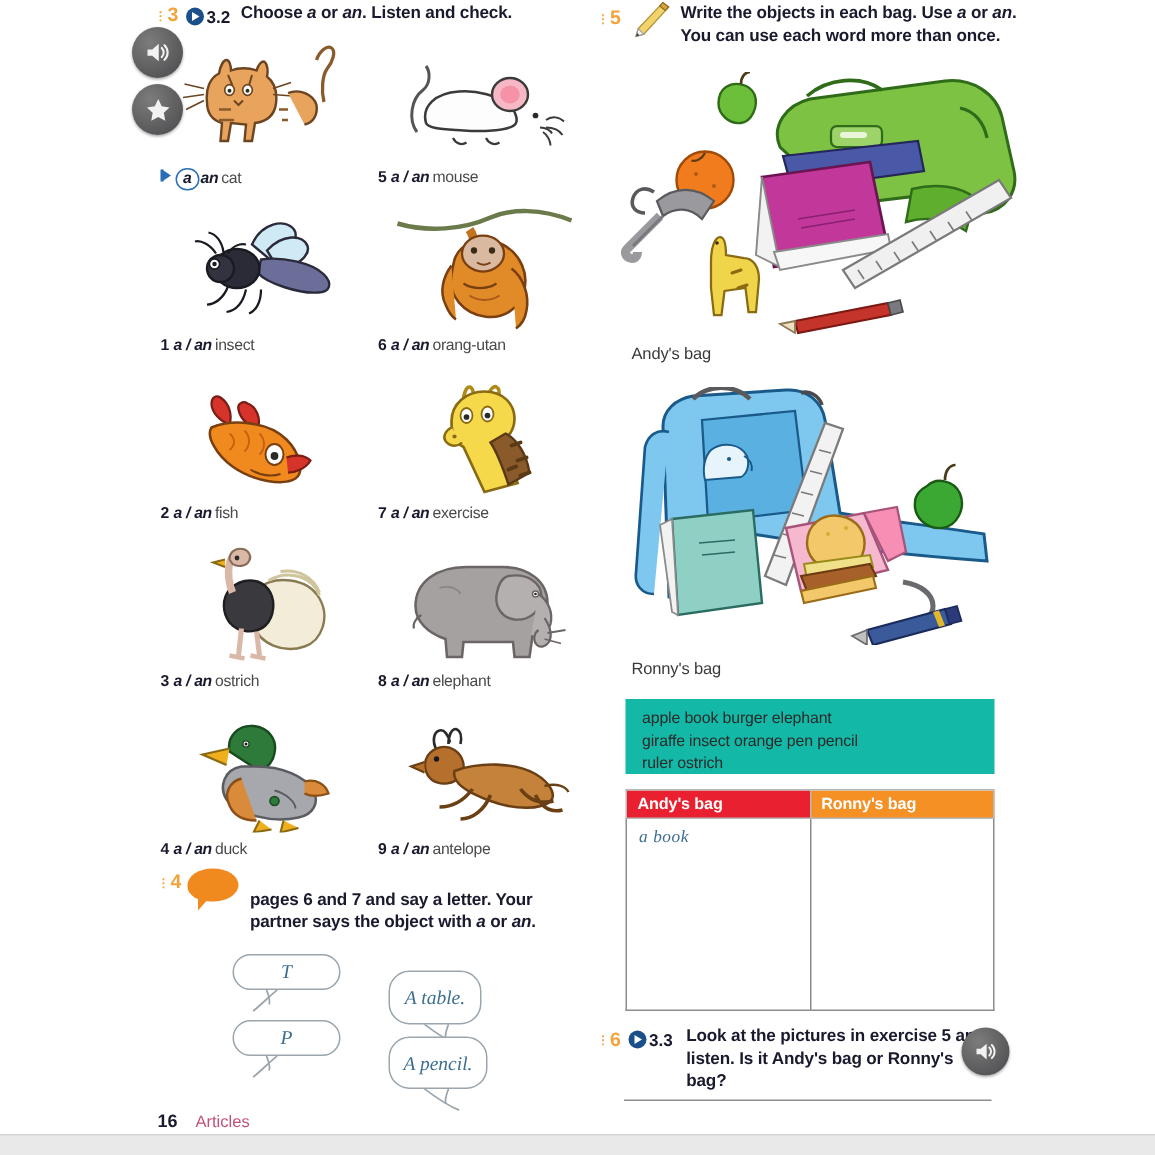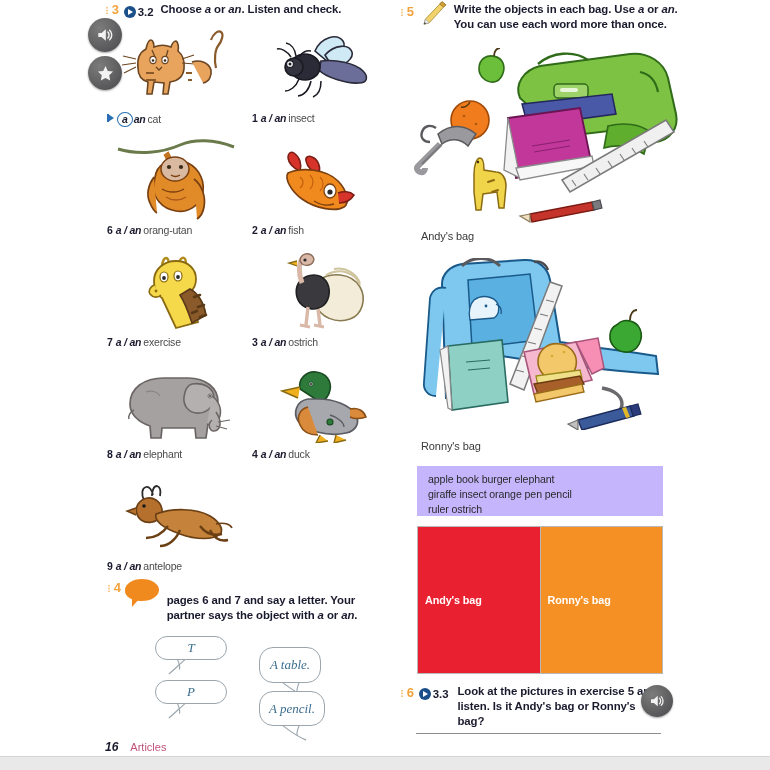--- a/index.html
+++ b/index.html
@@ -169,40 +169,40 @@
     font-size: 13px;
   }
   .bubble .tail {
     position: absolute; left: 8px; top: 100%;
     width: 38px; height: 16px;
     overflow: visible;
   }
 
   
   #footer { position: absolute; left: 105px; top: 740px; display: flex; align-items: baseline; gap: 12px; }
-  #footer .pg { font-size: 12px; font-weight: bold; color: #1a1a2e; font-style: italic; }
+  #footer .pg { font-size: 12px; font-weight: bold; color: #1a1a2e; }
   #footer .sec { font-size: 11px; color: #c0527a; }
 
   
   #ex5 { position: absolute; left: 398px; top: 2px; width: 368px; }
   #ex5-head { display: flex; align-items: flex-start; gap: 4px; }
   .pencil-icon { width: 30px; height: 26px; flex: 0 0 auto; margin-top: -2px; }
 
   .bag-caption {
     position: absolute;
     font-size: 11px;
     color: #3a3a3a;
     letter-spacing: -0.1px;
   }
 
   .wordbank {
     position: absolute;
     left: 417px; top: 466px;
     width: 246px; height: 50px;
-    background: #c4b5fd;
+    background: #14b8a6;
     padding: 6px 9px 4px 11px;
     font-size: 10.6px;
     color: #2a2a2a;
     line-height: 1.42;
     letter-spacing: -0.1px;
   }
   .bagtable {
     position: absolute;
     left: 417px; top: 526px;
     width: 246px; height: 148px;
@@ -288,20 +288,37 @@
           <path d="M40 39l3 3 3-3" fill="none" stroke="#6b4522" stroke-width="1.3"></path>
           <path d="M20 31l-13-3M20 35l-14 2M20 39l-12 6M66 31l12-4M66 35l13 1" stroke="#6b4522" stroke-width="1.1" fill="none"></path>
           <path d="M76 34c8-3 17 1 19 8 1 6-2 12-8 13" fill="#e8a45c" stroke="#6b4522" stroke-width="1.6"></path>
         </svg>
       </div>
       <div class="animal-label">
         <span class="example-mark"><span class="bar"></span><span class="arrow"></span></span><span class="circled-a">a</span><span class="ch">an</span><span class="word">cat</span>
       </div>
     </div>
 
+    <div class="animal-cell">
+      <div class="animal-art">
+        <svg width="118" height="76" viewBox="0 0 118 76">
+          <path d="M14 58c-6-8-4-22 4-28 5-4 5-12 2-16" fill="none" stroke="#555" stroke-width="2"></path>
+          <path d="M20 52c-3-11 6-20 22-21 12-1 26 3 33 9 6 5 7 12 3 14-5 3-20 4-33 3-14-1-23-1-25-5z" fill="#fdfdfd" stroke="#3a3a3a" stroke-width="1.7"></path>
+          <ellipse cx="76" cy="33" rx="12" ry="11" fill="#f7b8c5" stroke="#3a3a3a" stroke-width="1.6"></ellipse>
+          <ellipse cx="76" cy="33" rx="6.5" ry="6" fill="#f592a8"></ellipse>
+          <circle cx="93" cy="47" r="1.9" fill="#2a2a2a"></circle>
+          <path d="M100 50c4-3 9-2 12 1M100 55c5 0 9 2 11 5M98 58c3 2 5 6 5 9" stroke="#3a3a3a" stroke-width="1.3" fill="none"></path>
+          <path d="M96 55c4 0 7 2 8 4" stroke="#3a3a3a" stroke-width="1.3" fill="none"></path>
+          <path d="M38 62c2 4 6 5 9 3M60 62c2 4 6 5 9 3" stroke="#3a3a3a" stroke-width="1.5" fill="none"></path>
+        </svg>
+      </div>
+      <div class="animal-label">
+        <span class="idx">5</span><span class="ch">a</span><span class="ch"> / </span><span class="ch">an</span><span class="word">mouse</span>
+      </div>
+    </div>
 
     <div class="animal-cell">
       <div class="animal-art">
         <svg width="120" height="78" viewBox="0 0 120 78">
           <path d="M52 22c6-14 22-18 28-10 4 6-4 16-16 20z" fill="#cfeaf5" stroke="#2a2a3a" stroke-width="1.6"></path>
           <path d="M62 26c10-11 24-11 27-3 2 6-7 14-19 16z" fill="#cfeaf5" stroke="#2a2a3a" stroke-width="1.6"></path>
           <path d="M58 32c14-2 34 2 42 10 6 6 4 12-4 12-12 1-34-6-40-13z" fill="#6b6e99" stroke="#2a2a3a" stroke-width="1.6"></path>
           <ellipse cx="42" cy="38" rx="15" ry="13" fill="#2b2b38" stroke="#1a1a22" stroke-width="1.6"></ellipse>
           <ellipse cx="31" cy="38" rx="9" ry="9" fill="#33333f" stroke="#1a1a22" stroke-width="1.6"></ellipse>
           <circle cx="27" cy="35" r="3.4" fill="#fff" stroke="#1a1a22" stroke-width="1.1"></circle>
@@ -607,20 +624,24 @@
     <div>giraffe   insect   orange   pen   pencil</div>
     <div>ruler   ostrich</div>
   </div>
 
   <table class="bagtable">
     <tbody>
         <tr>
       <th class="andy">Andy's bag</th>
       <th class="ronny">Ronny's bag</th>
     </tr>
+    <tr>
+      <td>a book</td>
+      <td></td>
+    </tr>
   </tbody>
     </table>
 
   <div id="ex6">
     <div id="ex6-row">
       <span class="ex-num" style="margin-top:1px;"><span class="dots">⋮</span><span>6</span></span>
       <span class="track-badge"><span class="play-circle"></span><span class="track-no">3.3</span></span>
       <span class="instr" style="margin-left:2px; max-width:205px; display:inline-block;">
         <span>Look at the pictures in exercise 5 and</span><br>
         <span>listen. Is it Andy's bag or Ronny's bag?</span>

